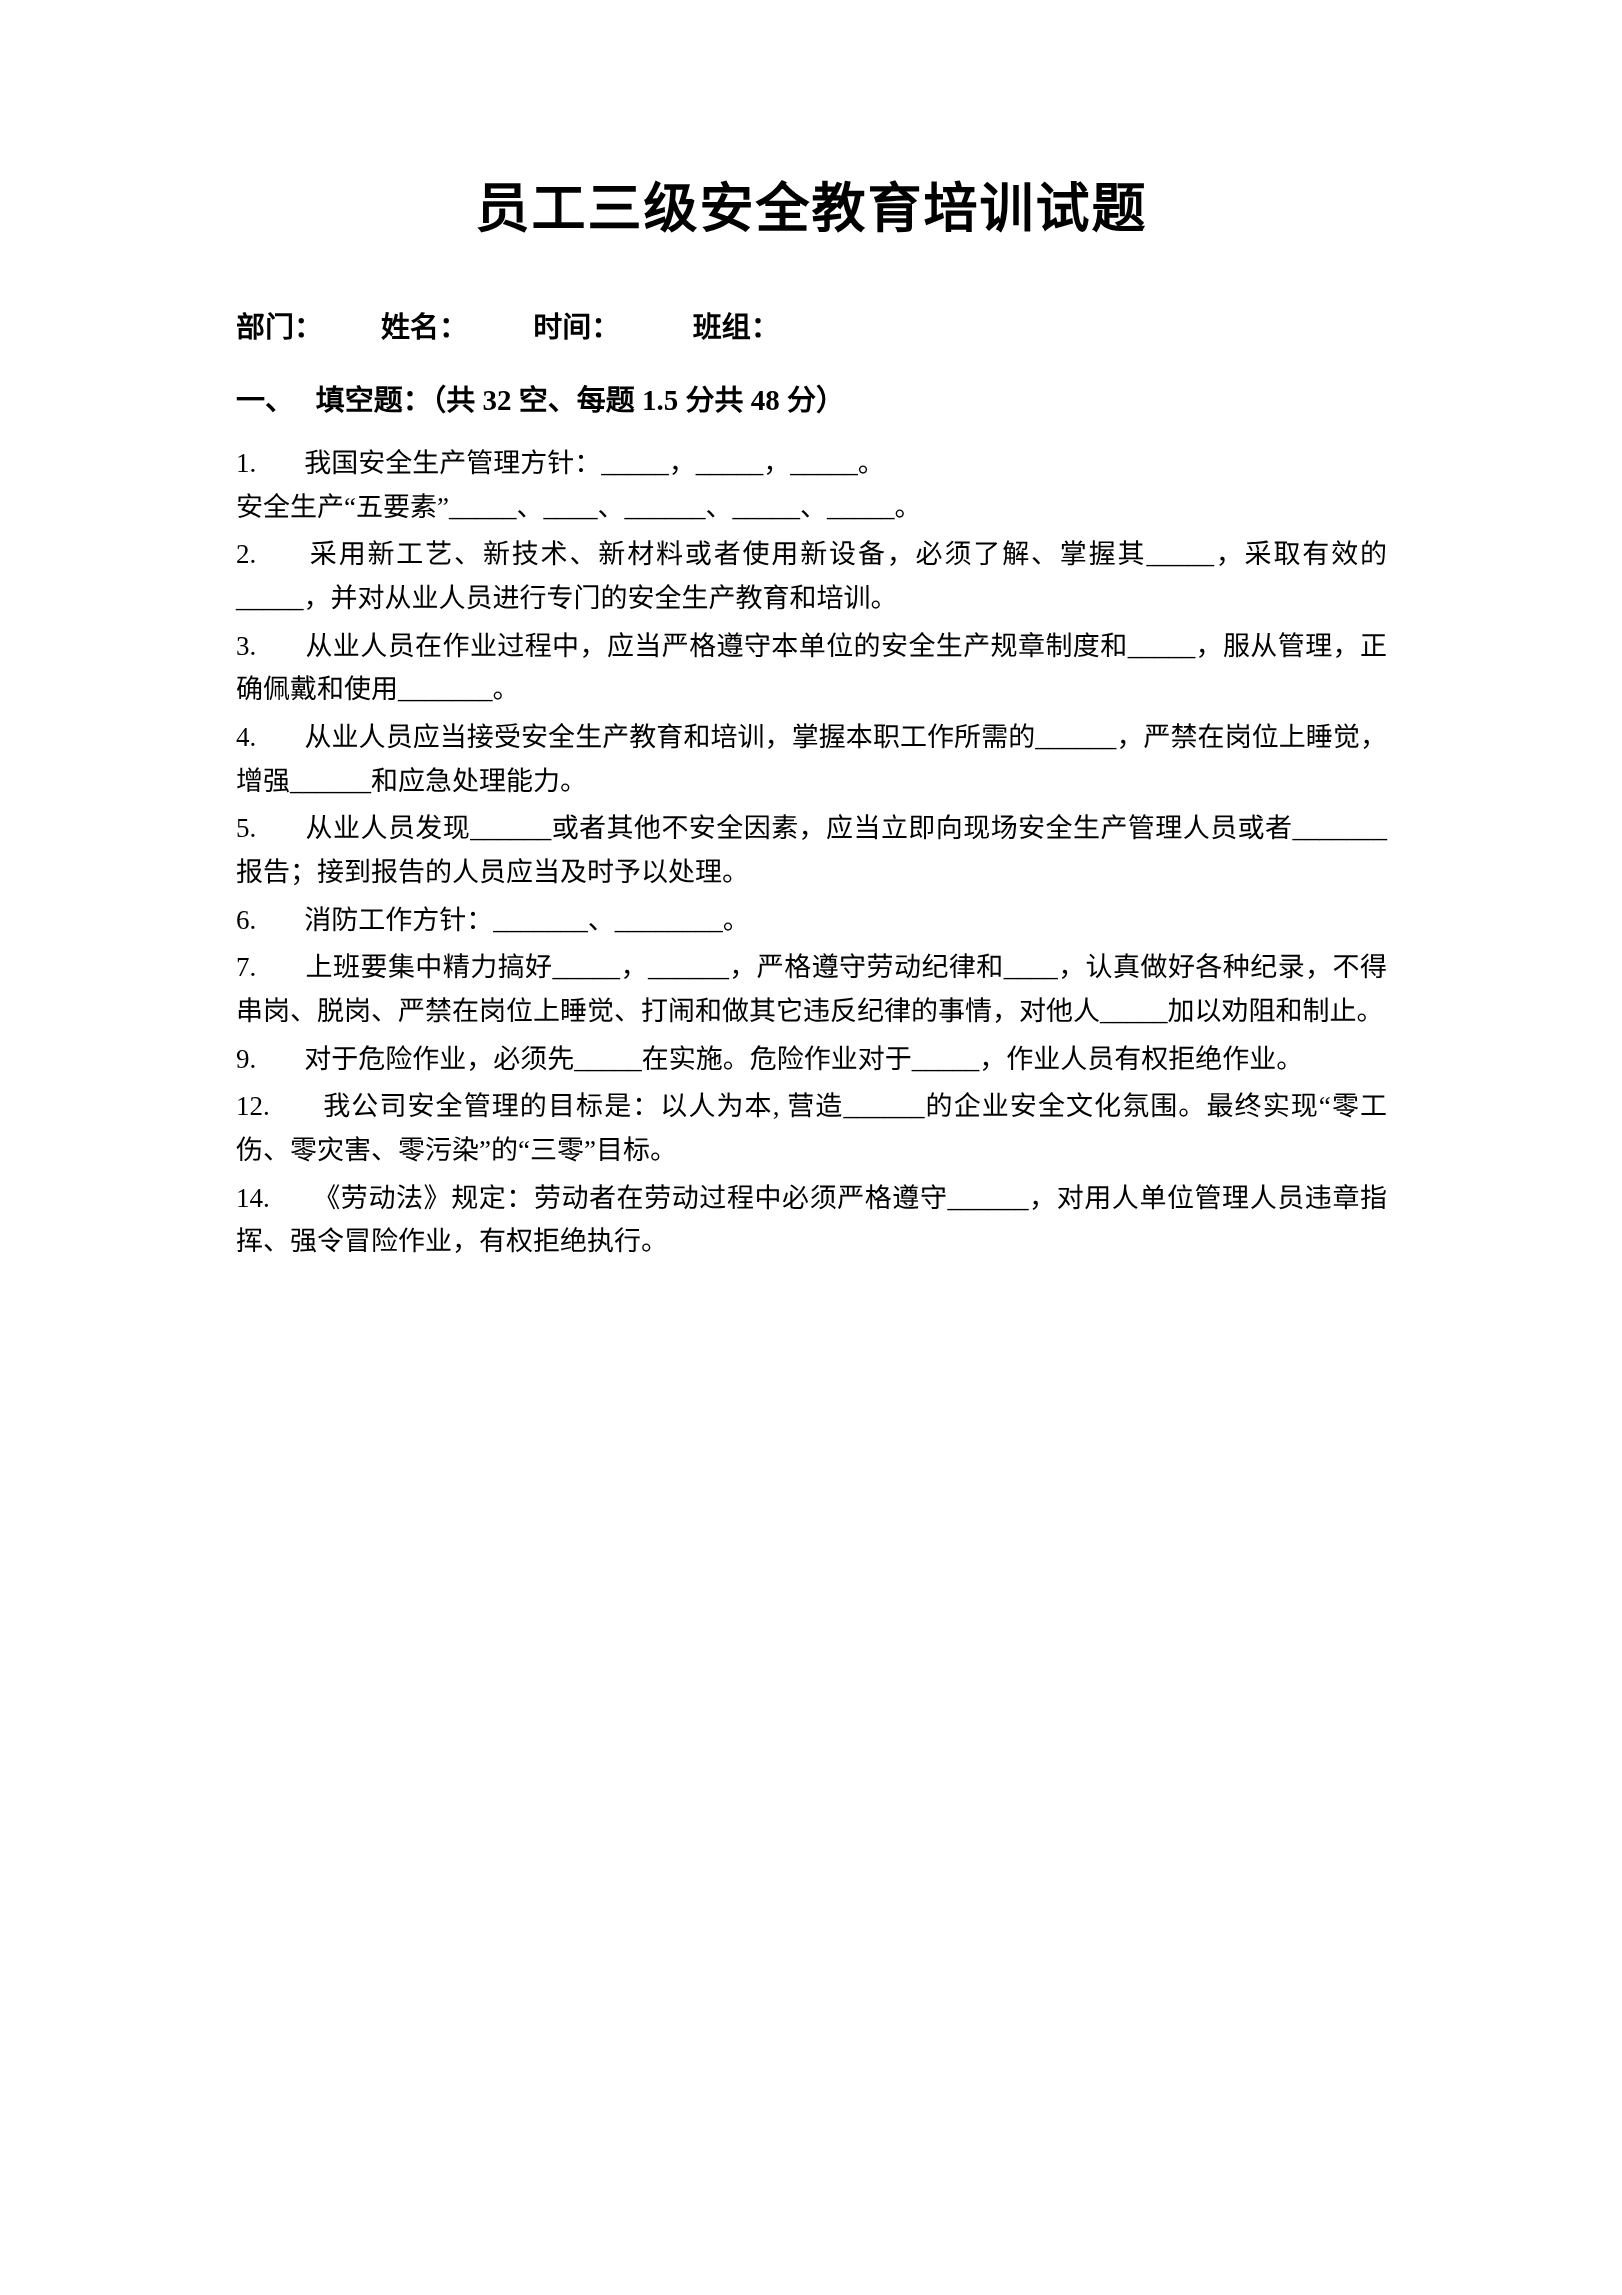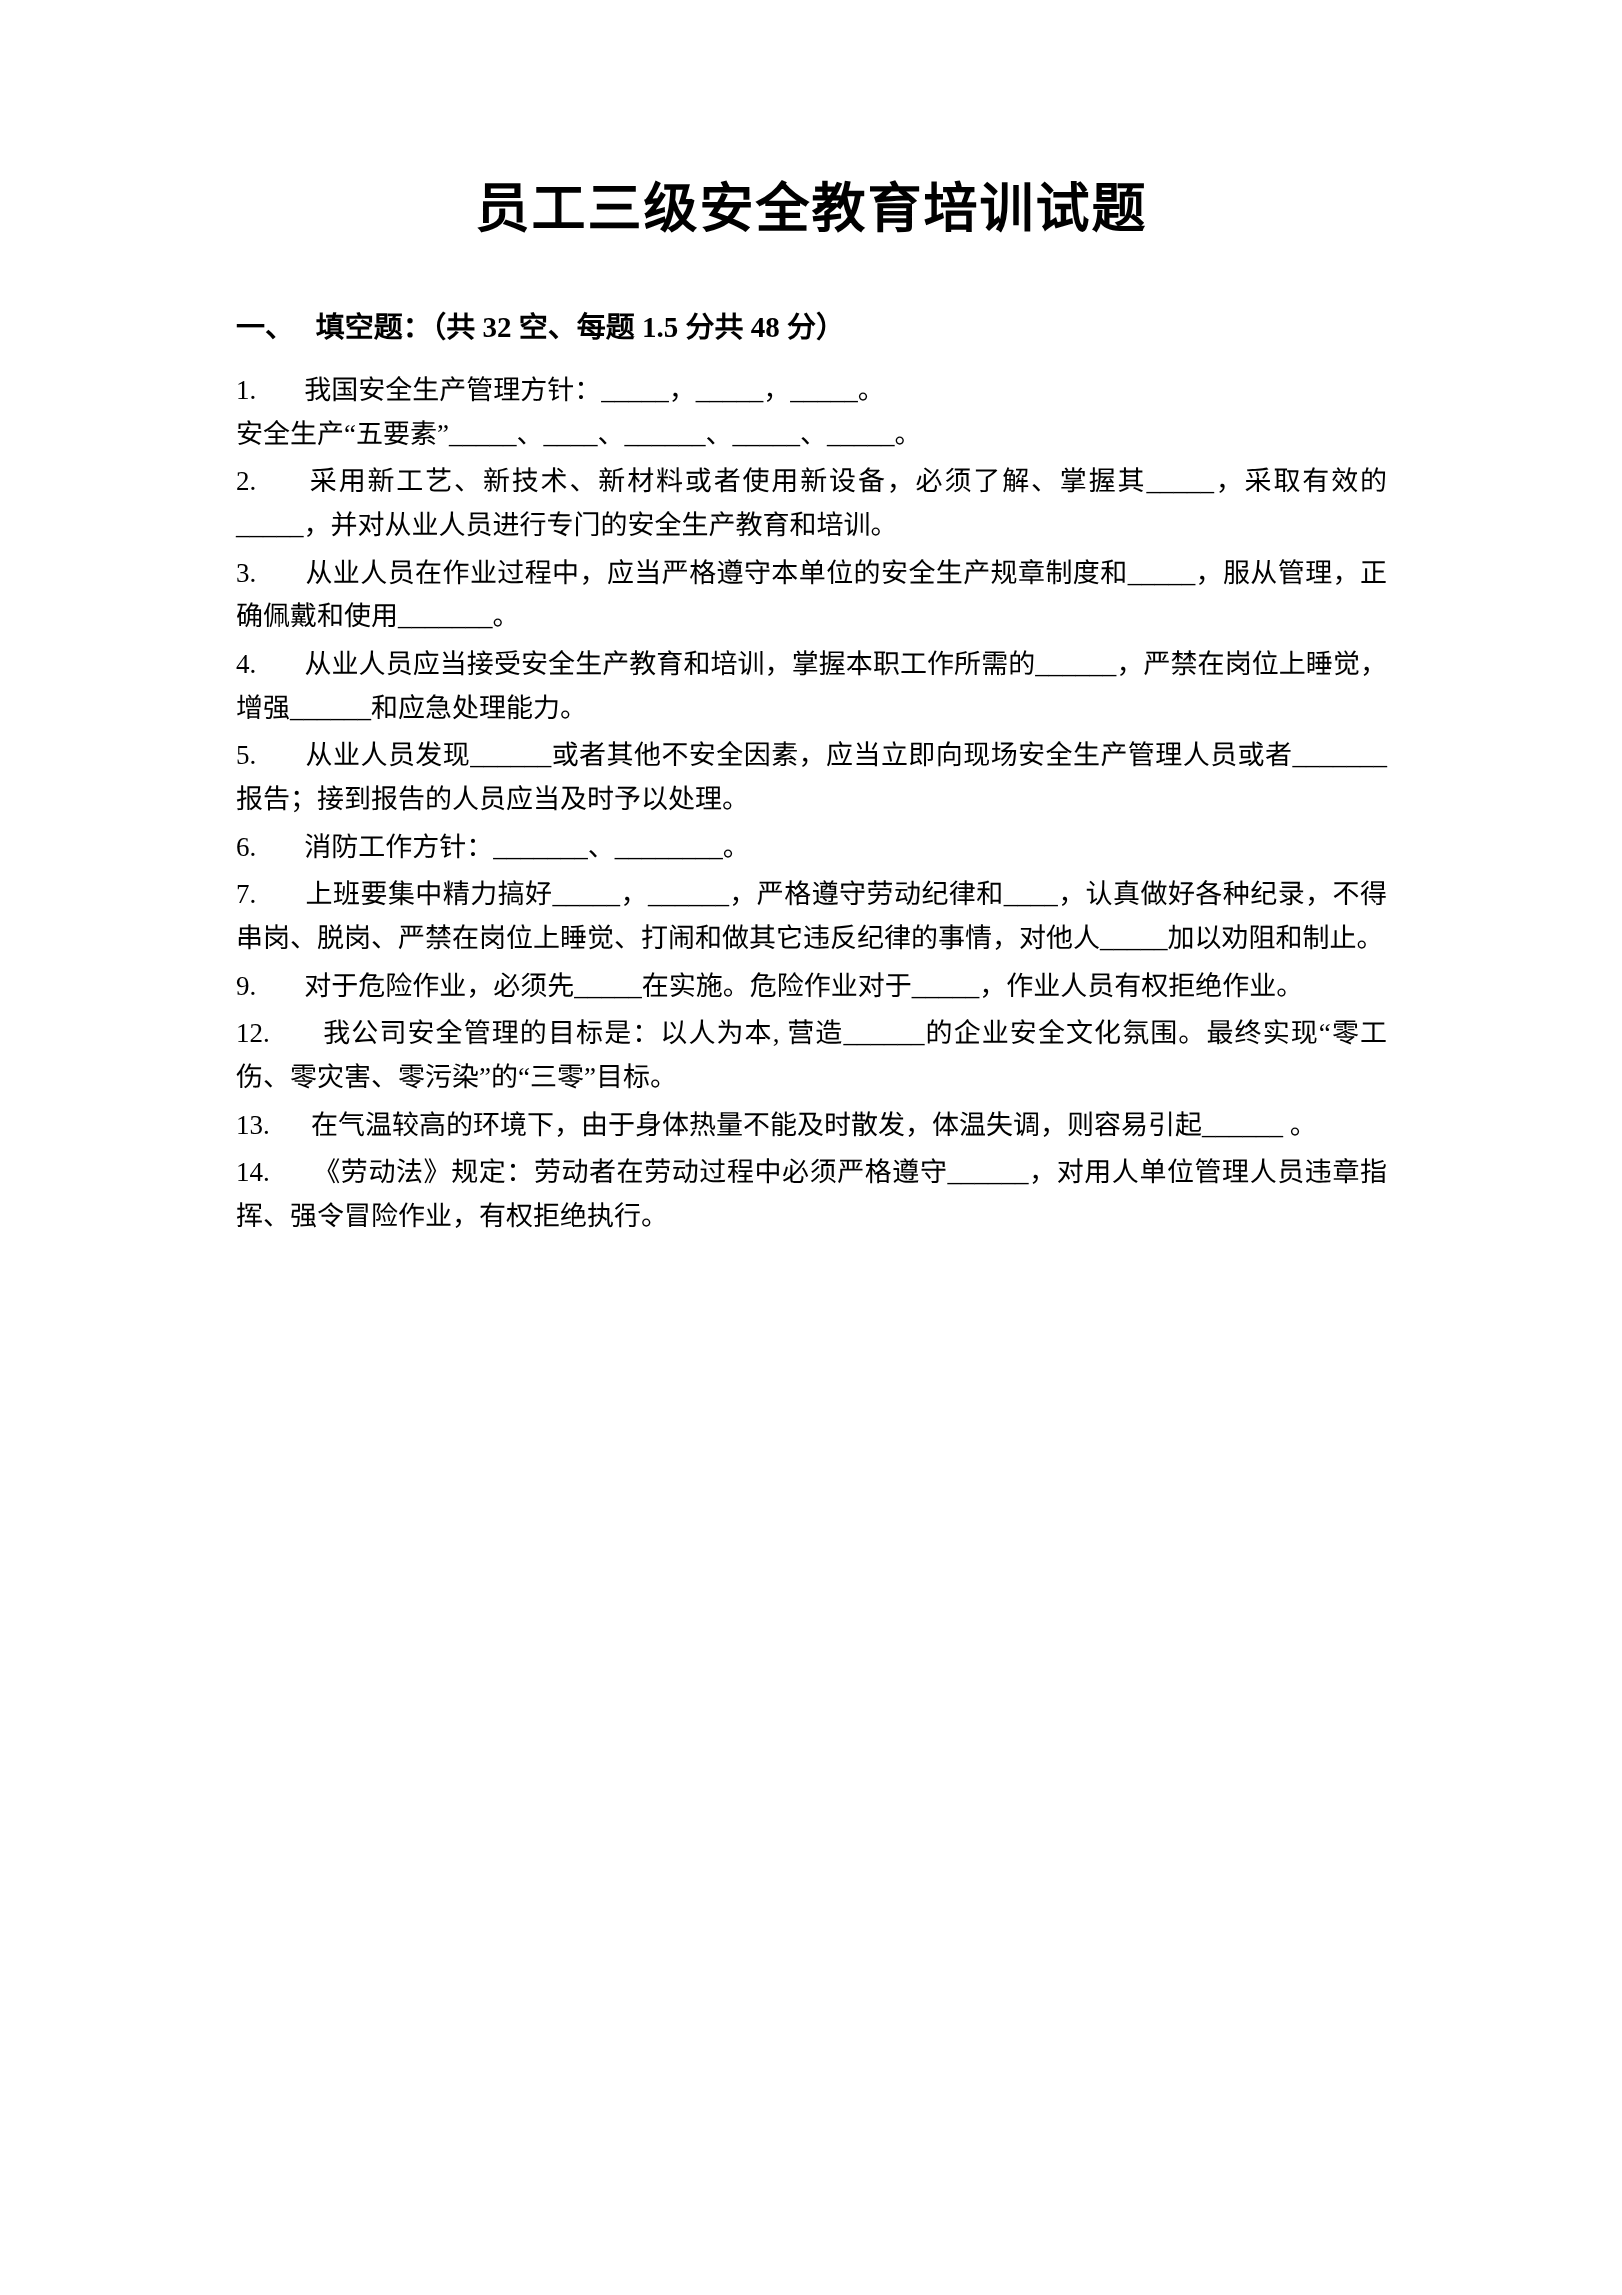--- a/index.html
+++ b/index.html
@@ -59,31 +59,31 @@
     min-width: 48px;
   }
 </style>
 </head>
 <body>
 
 <div class="page">
 
   <h1 class="doc-title">员工三级安全教育培训试题</h1>
 
+  <div class="meta-row">部门：        姓名：         时间：          班组：</div>
 
   <div class="section-heading">一、   填空题：（共 32 空、每题 1.5 分共 48 分）</div>
 
   <div class="q"><span class="num">1.</span><span>   我国安全生产管理方针：_____，_____，_____。
 安全生产“五要素”_____、____、______、_____、_____。</span></div>
   <div class="q"><span class="num">2.</span><span>   采用新工艺、新技术、新材料或者使用新设备，必须了解、掌握其_____，采取有效的_____，并对从业人员进行专门的安全生产教育和培训。</span></div>
   <div class="q"><span class="num">3.</span><span>   从业人员在作业过程中，应当严格遵守本单位的安全生产规章制度和_____，服从管理，正确佩戴和使用_______。</span></div>
   <div class="q"><span class="num">4.</span><span>   从业人员应当接受安全生产教育和培训，掌握本职工作所需的______，严禁在岗位上睡觉，增强______和应急处理能力。</span></div>
   <div class="q"><span class="num">5.</span><span>   从业人员发现______或者其他不安全因素，应当立即向现场安全生产管理人员或者_______报告；接到报告的人员应当及时予以处理。</span></div>
   <div class="q"><span class="num">6.</span><span>   消防工作方针：_______、________。</span></div>
   <div class="q"><span class="num">7.</span><span>   上班要集中精力搞好_____，______，严格遵守劳动纪律和____，认真做好各种纪录，不得串岗、脱岗、严禁在岗位上睡觉、打闹和做其它违反纪律的事情，对他人_____加以劝阻和制止。</span></div>
   <div class="q"><span class="num">9.</span><span>   对于危险作业，必须先_____在实施。危险作业对于_____，作业人员有权拒绝作业。</span></div>
   <div class="q"><span class="num">12.</span><span>     我公司安全管理的目标是：以人为本, 营造______的企业安全文化氛围。最终实现“零工伤、零灾害、零污染”的“三零”目标。</span></div>
-  <div class="q"><span class="num">13.</span><span>    在气温较高的环境下，由于身体热量不能及时散发，体温失调，则容易引起______ 。</span></div>
   <div class="q"><span class="num">14.</span><span>    《劳动法》规定：劳动者在劳动过程中必须严格遵守______，对用人单位管理人员违章指挥、强令冒险作业，有权拒绝执行。</span></div>
 
 
 </div>
 
 
 </body></html>

